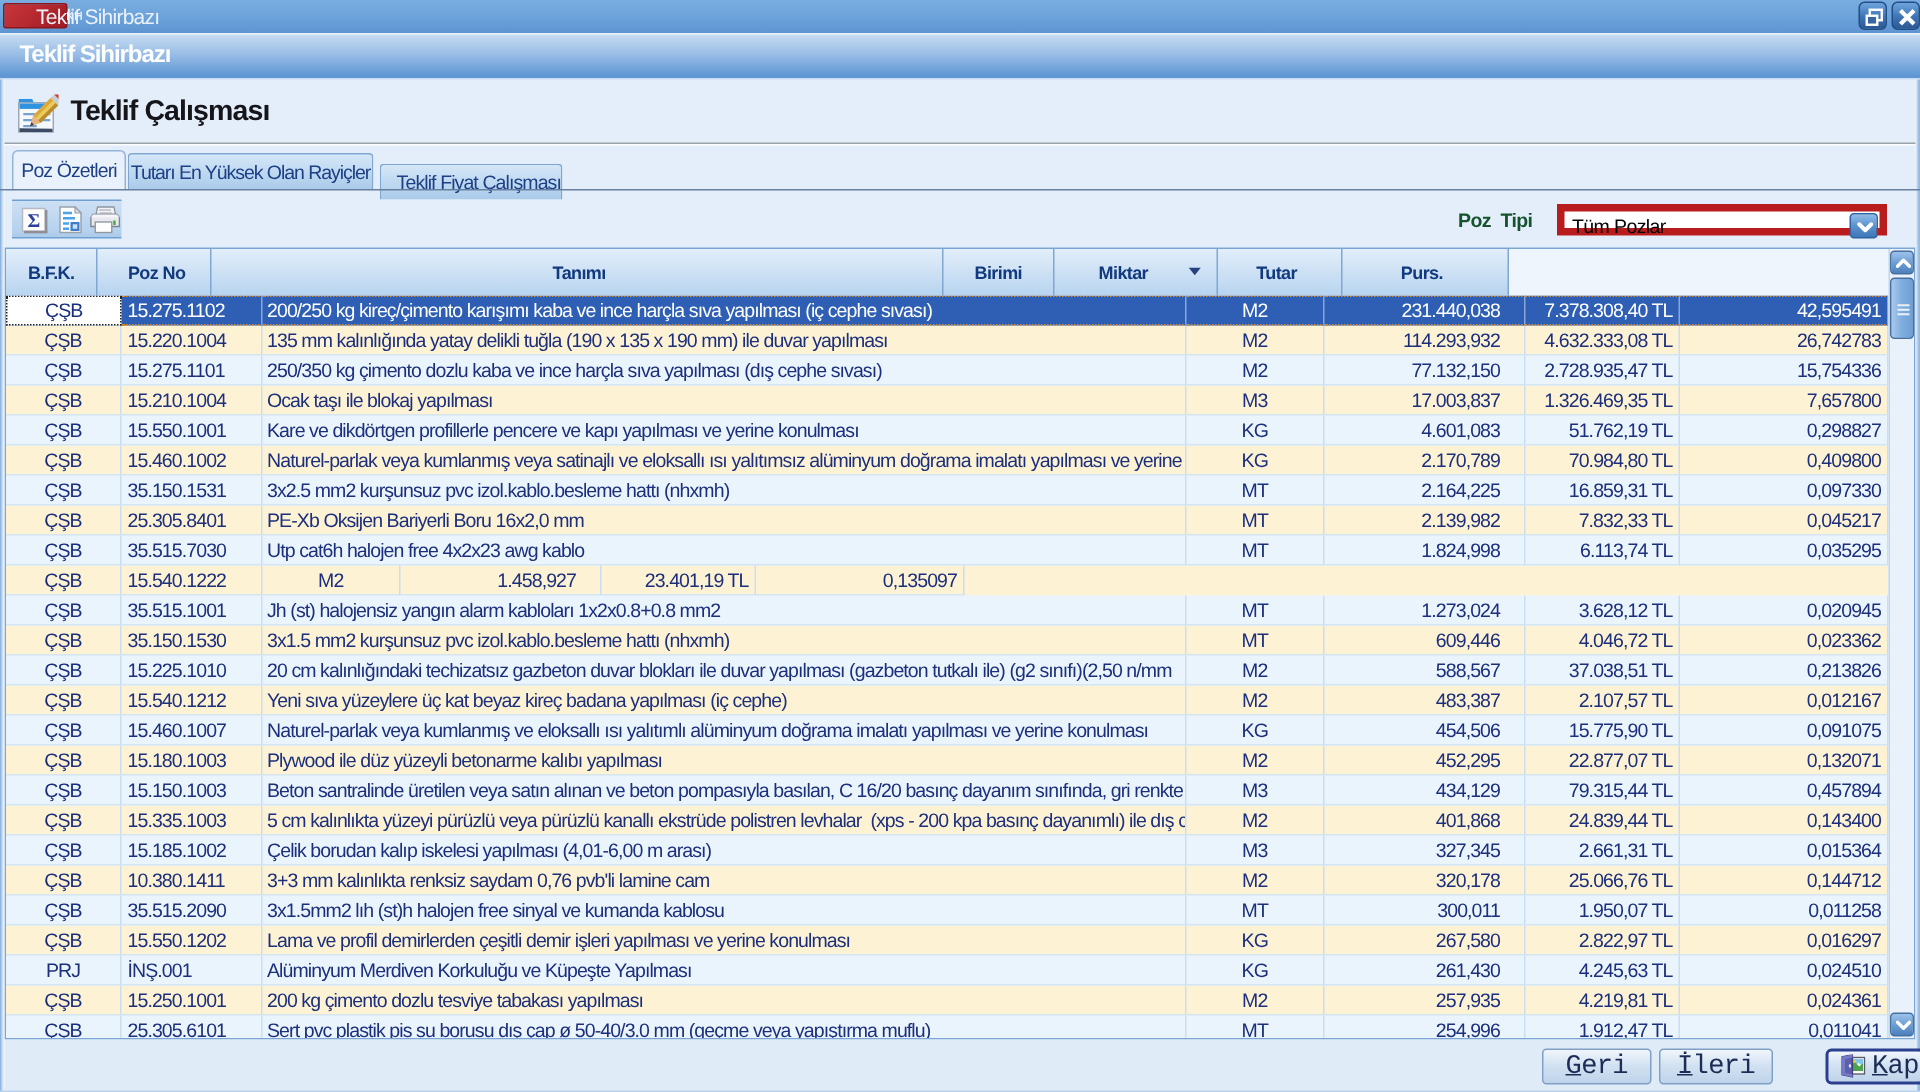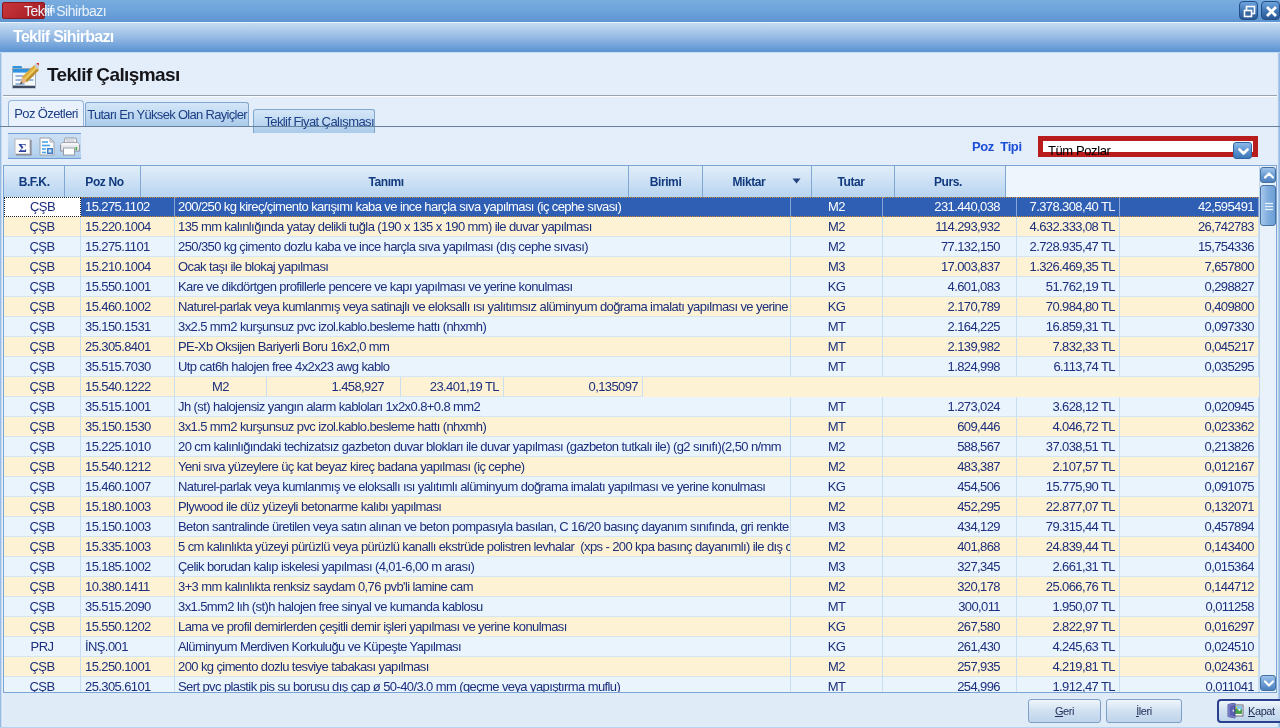--- a/index.html
+++ b/index.html
@@ -36,21 +36,21 @@
   border:1px solid #93b4d9; border-bottom:none; border-radius:4px 4px 0 0; line-height:25px; z-index:3; }
 #tab2 { left:85px; top:102px; width:164px; height:24px; letter-spacing:-0.7px;
   background:linear-gradient(#d5e7f8,#aacbea); border:1px solid #7ea6cf; border-bottom:none; border-radius:3px 3px 0 0; line-height:23px; }
 #tab3 { left:253px; top:109px; width:122px; height:24px;
   background:linear-gradient(#d5e7f8,#aacbea); border:1px solid #7ea6cf; border-bottom:none; border-radius:3px 3px 0 0; line-height:23px;text-align:right; }
 #tabline { left:0; top:126px; width:1280px; height:1px; background:#68809f; z-index:5; }
 
 
 #toolbar { left:8px; top:133px; width:73px; height:26px;
   background:linear-gradient(#cde0f4,#b4d1ee 85%,#abcbea); border-top:1px solid #6f9fd4; border-bottom:1px solid #6f9fd4; }
-#poztipi { position:absolute; left:972px; top:139px; font-size:13px; font-weight:bold; color:#1d4ed8; letter-spacing:-0.4px; }
+#poztipi { position:absolute; left:972px; top:139px; font-size:13px; font-weight:bold; color:#14532d; letter-spacing:-0.4px; }
 #combo { left:1038px; top:136px; width:220px; height:21px; background:#fff; border:5px solid #b91c1c; }
 #combo .ct { position:absolute; left:5px; top:2px; font-size:13px; color:#000; letter-spacing:-0.4px; }
 #combo .btn { position:absolute; right:1px; top:1px; width:19px; height:17px; border-radius:3px;
   background:linear-gradient(#8fbce9,#5c93cf 50%,#3f78b8); border:1px solid #2f62a2; }
 
 
 #grid { left:3px; top:165px; width:1274px; height:528px; border:1px solid #7aa5d4; background:#eef5fc; }
 #ghead { position:absolute; left:0; top:0; width:1002px; height:31px; display:flex; letter-spacing:-0.4px;
   background:linear-gradient(#e2eefa,#cfe2f5 45%,#b7d4f0); font-size:12px; font-weight:bold; color:#123a7e; }
 #ghead .hc { border-right:1px solid #7fa7d1; display:flex; align-items:center; justify-content:center; position:relative; }
@@ -76,22 +76,22 @@
   background:linear-gradient(#9ec2ea,#6a9cd4 55%,#4d80bc); border:1px solid #45709f; }
 #sb-up { top:1px; }
 #sb-down { top:509px; }
 #sb-thumb { position:absolute; left:1256px; top:19px; width:16px; height:41px; border-radius:3px;
   background:linear-gradient(90deg,#a9c9ec,#7fadde 50%,#6d9fd6); border:1px solid #45709f; }
 .sbtn svg, #sb-thumb svg { position:absolute; left:3px; top:4px; }
 #sb-thumb svg { top:16px; }
 
 
 #footer { left:0; top:693px; width:1280px; height:35px; background:#e0ebf8; }
-.fbtn { position:absolute; top:699px; height:24px; border-radius:3px; font-size:11px; color:#1c2c55; text-align:center; letter-spacing:-0.4px;
-  background:linear-gradient(#f0f6fc,#d3e2f2 45%,#bed3ea); border:1px solid #7f9fc6; line-height:22px; }
+.fbtn { position:absolute; top:699px; height:24px; border-radius:3px; font-size:18px; color:#1c2c55; text-align:center; letter-spacing:-0.4px;
+  background:linear-gradient(#f0f6fc,#d3e2f2 45%,#bed3ea); border:1px solid #7f9fc6; line-height:22px;font-family:Liberation Mono, monospace; }
 #btn-geri { left:1028px; width:73px; }
 #btn-ileri { left:1106px; width:76px; }
 #btn-kapat { left:1201px; width:75px; border:2px solid #2b3f8f; border-radius:4px; line-height:20px;margin-left:16px; }
 u.k { text-decoration:underline; }
 </style>
 </head>
 <body>
 <div class="abs" id="titlebar">
   <div id="khicon">KH</div>
   <div class="txt">Teklif Sihirbazı</div>

